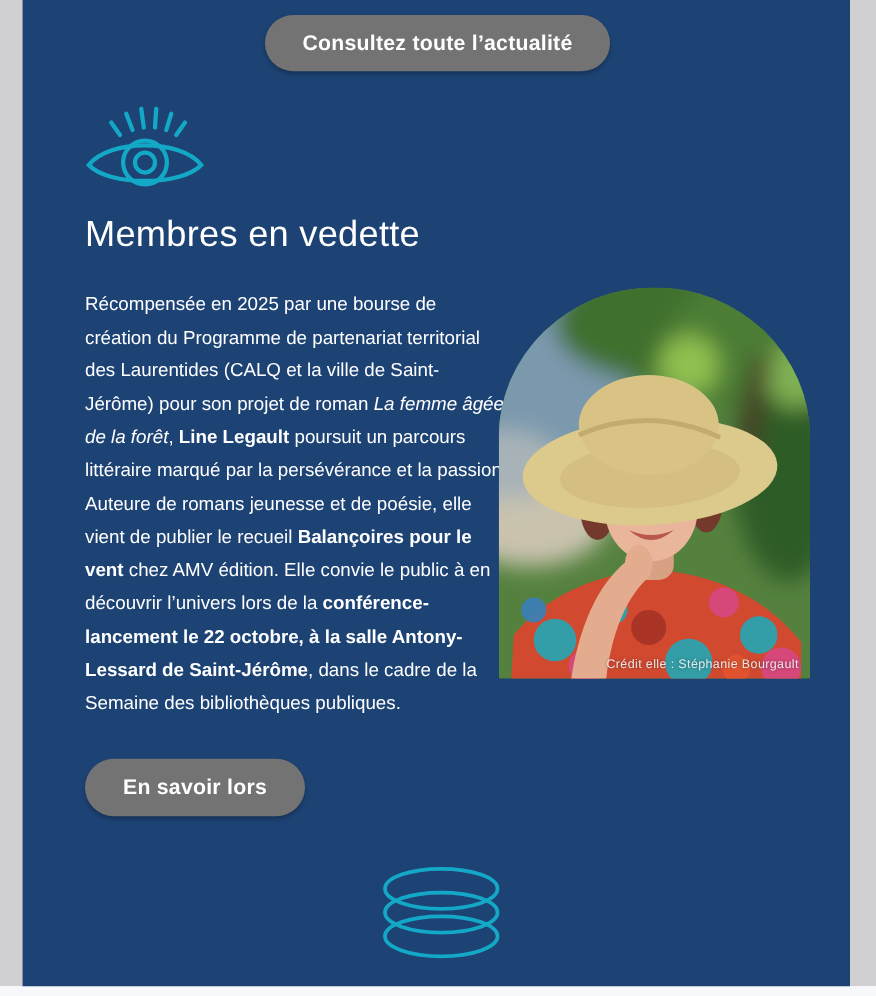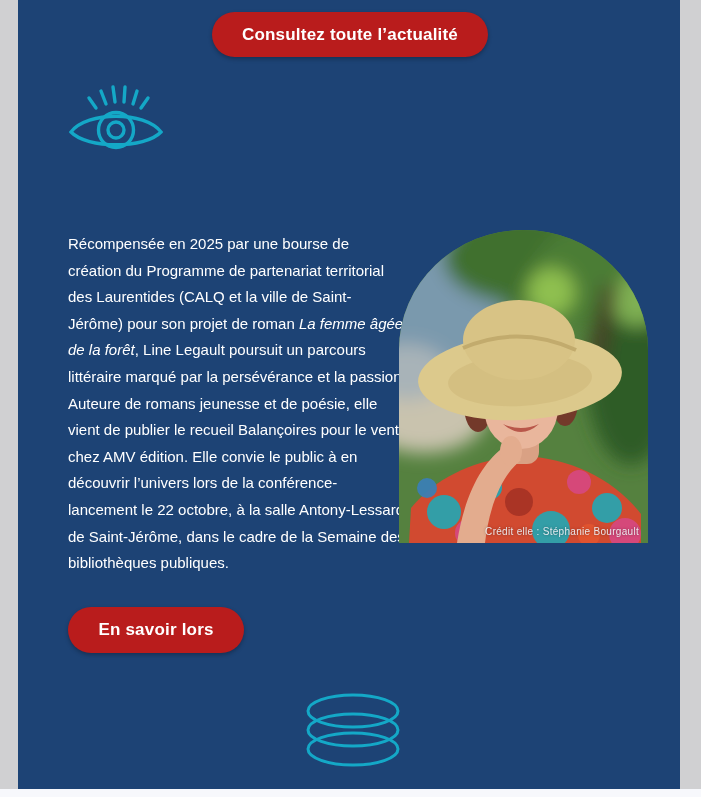--- a/index.html
+++ b/index.html
@@ -14,40 +14,40 @@
   .side-strip{position:absolute;top:0;height:789px;background:#d0d0d2;}
   .side-strip.left{left:0;width:18px;}
   .side-strip.right{right:0;width:21px;}
   .bottom-strip{position:absolute;left:0;bottom:0;width:701px;height:8px;background:#f7f8fc;}
   .content{
     position:absolute;left:18px;top:0;width:662px;height:789px;
     background:#1d4375;
   }
   .cta{
     position:absolute;
-    background:#b91c1c;color:#ffffff;
+    background:#737373;color:#ffffff;
     border:none;border-radius:23px;
     font-family:"Liberation Sans", sans-serif;
     font-size:17px;font-weight:bold;
     cursor:pointer;
     box-shadow:0 2px 4px rgba(0,0,0,.28);
     letter-spacing:.2px;
   }
   .top-cta{left:194px;top:12px;width:276px;height:45px;}
   .more-cta{left:50px;top:607px;width:176px;height:46px;}
   .eye-wrap{position:absolute;left:50px;top:82px;width:96px;height:76px;}
   h1.title{
     position:absolute;left:50px;top:172px;margin:0;
     color:#ffffff;font-size:29px;font-weight:400;letter-spacing:.2px;
   }
   .para{
     position:absolute;left:50px;top:231px;width:338px;margin:0;
     color:#ffffff;font-size:15px;line-height:26.6px;
   }
-  .para .b{font-weight:normal;}
+  .para .b{font-weight:bold;}
   .para .i{font-style:italic;}
   .photo{
     position:absolute;left:381px;top:230px;width:249px;height:313px;
     border-radius:125px 125px 0 0 / 120px 120px 0 0;
     overflow:hidden;
   }
   .photo svg{display:block;}
   .credit{
     position:absolute;right:9px;bottom:6px;
     color:rgba(240,242,246,.92);font-size:10px;letter-spacing:.3px;
@@ -77,20 +77,21 @@
           <line x1="57" y1="5" x2="56" y2="20"></line>
           <line x1="69" y1="9" x2="65" y2="22"></line>
           <line x1="80" y1="16" x2="73" y2="26"></line>
         </g>
         <path d="M3,50 C19,29 77,29 93,50 C77,67 19,67 3,50 Z" stroke="#14a8c7" stroke-width="3.4" fill="none"></path>
         <circle cx="48" cy="48" r="17.5" stroke="#14a8c7" stroke-width="3.4" fill="none"></circle>
         <circle cx="48" cy="48" r="8" stroke="#14a8c7" stroke-width="3.4" fill="none"></circle>
       </svg>
     </div>
 
+    <h1 class="title">Membres en vedette</h1>
 
     <p class="para"><span>Récompensée en 2025 par une bourse de création du Programme de partenariat territorial des Laurentides (CALQ et la ville de Saint-Jérôme) pour son projet de roman </span><span class="i">La femme âgée de la forêt</span><span>, </span><span class="b">Line Legault</span><span> poursuit un parcours littéraire marqué par la persévérance et la passion. Auteure de romans jeunesse et de poésie, elle vient de publier le recueil </span><span class="b">Balançoires pour le vent</span><span> chez AMV édition. Elle convie le public à en découvrir l’univers lors de la </span><span class="b">conférence-lancement le 22 octobre, à la salle Antony-Lessard de Saint-Jérôme</span><span>, dans le cadre de la Semaine des bibliothèques publiques.</span></p>
 
     <div class="photo">
       <svg width="249" height="313" viewBox="0 0 249 313">
         <defs>
           <filter id="soft" x="-40%" y="-40%" width="180%" height="180%">
             <feGaussianBlur stdDeviation="9"></feGaussianBlur>
           </filter>
         </defs>

